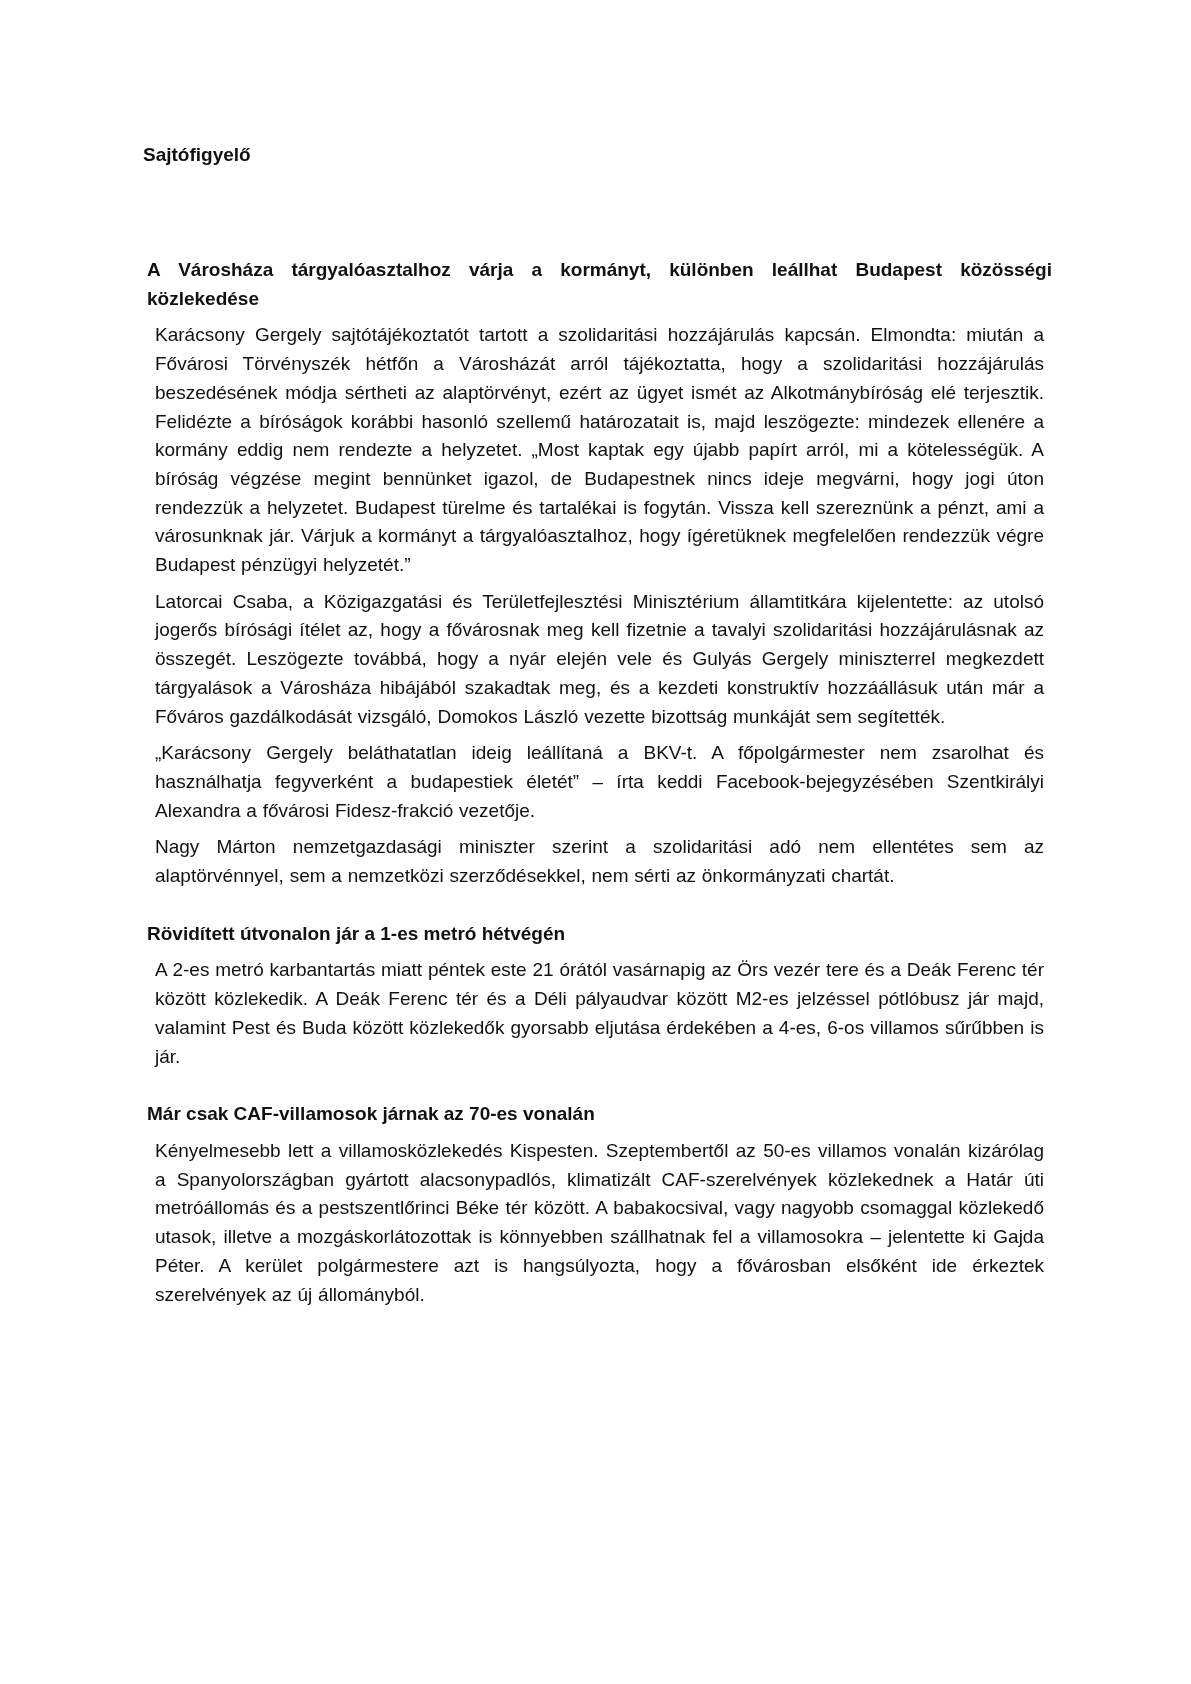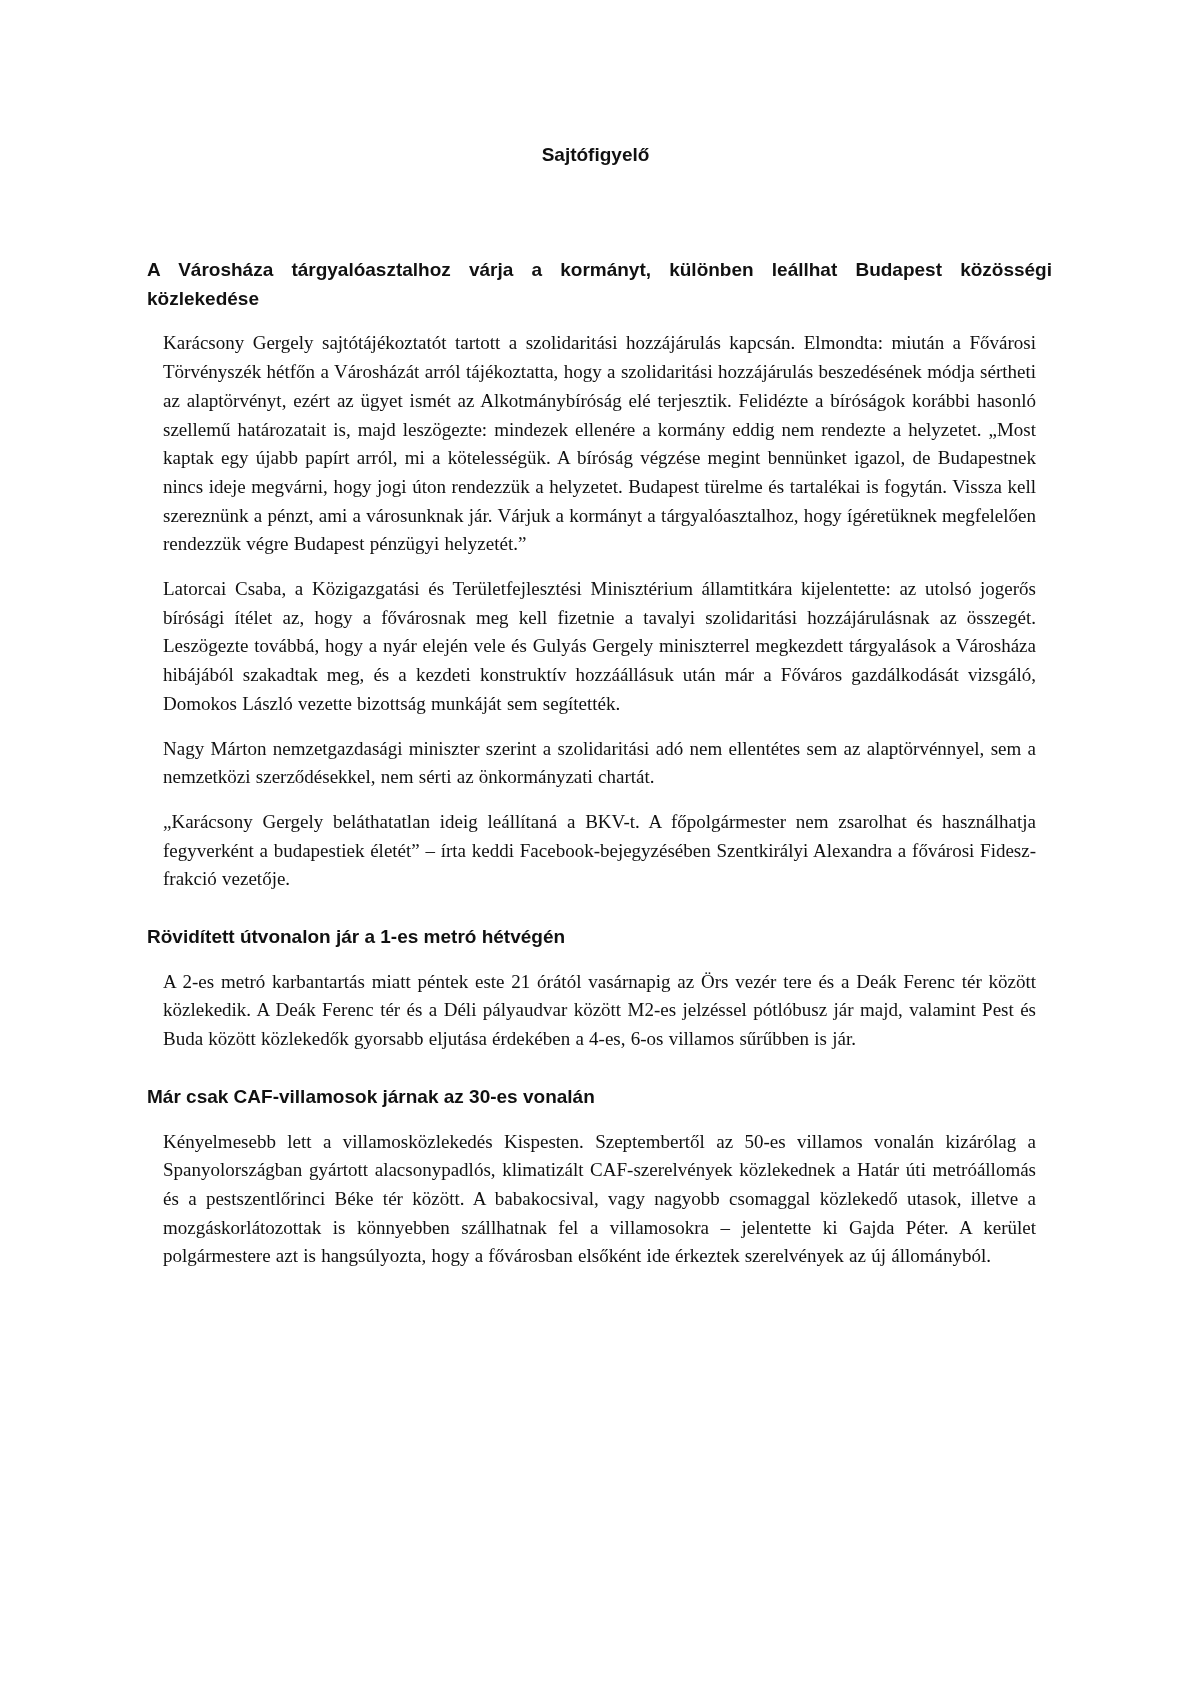--- a/index.html
+++ b/index.html
@@ -19,21 +19,21 @@
       position: absolute;
       left: 143px;
       top: 0;
       width: 905px;
     }
     .doc-header {
       position: absolute;
       left: 0;
       top: 140px;
       width: 905px;
-      text-align: center;
+      text-align: left;
       font-weight: bold;
       font-size: 19px;
       line-height: 29px;
     }
     .doc-header div { white-space: nowrap; }
     .articles {
       position: absolute;
       left: 4px;
       top: 256px;
       width: 905px;
@@ -42,52 +42,51 @@
       margin: 0 0 29px 0;
     }
     .article-title {
       font-weight: bold;
       font-size: 19px;
       line-height: 28.7px;
       text-align: justify;
       margin: 0;
     }
     .article p {
-      margin: 16px;
+      margin: 8px;
       font-size: 19px;
       line-height: 28.7px;
       text-align: justify;
       letter-spacing: 0;
       word-spacing: 0.5px;
-      font-family: Liberation Serif, serif;
     }
   </style>
 </head>
 <body>
 
 <div class="page">
 
   <div class="doc-header">
     <div>Sajtófigyelő</div>
   </div>
 
   <div class="articles">
 
     <section class="article">
       <h2 class="article-title">A Városháza tárgyalóasztalhoz várja a kormányt, különben leállhat Budapest közösségi közlekedése</h2>
       <p>Karácsony Gergely sajtótájékoztatót tartott a szolidaritási hozzájárulás kapcsán.  Elmondta: miután a Fővárosi Törvényszék hétfőn a Városházát arról tájékoztatta, hogy a szolidaritási hozzájárulás beszedésének módja sértheti az alaptörvényt, ezért az ügyet ismét az Alkotmánybíróság elé terjesztik. Felidézte a bíróságok korábbi hasonló szellemű határozatait is, majd leszögezte: mindezek ellenére a kormány eddig nem rendezte a helyzetet. „Most kaptak egy újabb papírt arról, mi a kötelességük. A bíróság végzése megint bennünket igazol, de Budapestnek nincs ideje megvárni, hogy jogi úton rendezzük a helyzetet. Budapest türelme és tartalékai is fogytán. Vissza kell szereznünk a pénzt, ami a városunknak jár. Várjuk a kormányt a tárgyalóasztalhoz, hogy ígéretüknek megfelelően rendezzük végre Budapest pénzügyi helyzetét.”</p>
       <p>Latorcai Csaba, a Közigazgatási és Területfejlesztési Minisztérium államtitkára kijelentette: az utolsó jogerős bírósági ítélet az, hogy a fővárosnak meg kell fizetnie a tavalyi szolidaritási hozzájárulásnak az összegét. Leszögezte továbbá, hogy a nyár elején vele és Gulyás Gergely miniszterrel megkezdett tárgyalások a Városháza hibájából szakadtak meg, és a kezdeti konstruktív hozzáállásuk után már a Főváros gazdálkodását vizsgáló, Domokos László vezette bizottság munkáját sem segítették.</p>
+      <p>„Karácsony Gergely beláthatatlan ideig leállítaná a BKV-t. A főpolgármester nem zsarolhat és használhatja fegyverként a budapestiek életét” – írta keddi Facebook-bejegyzésében Szentkirályi Alexandra a fővárosi Fidesz-frakció vezetője.</p>
       <p>Nagy Márton nemzetgazdasági miniszter szerint a szolidaritási adó nem ellentétes sem az alaptörvénnyel, sem a nemzetközi szerződésekkel, nem sérti az önkormányzati chartát.</p>
-      <p>„Karácsony Gergely beláthatatlan ideig leállítaná a BKV-t. A főpolgármester nem zsarolhat és használhatja fegyverként a budapestiek életét” – írta keddi Facebook-bejegyzésében Szentkirályi Alexandra a fővárosi Fidesz-frakció vezetője.</p>
     </section>
 
     <section class="article">
       <h2 class="article-title">Rövidített útvonalon jár a 1-es metró hétvégén</h2>
       <p>A 2-es metró karbantartás miatt péntek este 21 órától vasárnapig az Örs vezér tere és a Deák Ferenc tér között közlekedik. A Deák Ferenc tér és a Déli pályaudvar között M2-es jelzéssel pótlóbusz jár majd, valamint Pest és Buda között közlekedők gyorsabb eljutása érdekében a 4-es, 6-os villamos sűrűbben is jár.</p>
     </section>
 
     <section class="article">
-      <h2 class="article-title">Már csak CAF-villamosok járnak az 30-es vonalán</h2>
+      <h2 class="article-title">Már csak CAF-villamosok járnak az 70-es vonalán</h2>
       <p>Kényelmesebb lett a villamosközlekedés Kispesten. Szeptembertől az 50-es villamos vonalán kizárólag a Spanyolországban gyártott alacsonypadlós, klimatizált CAF-szerelvények közlekednek a Határ úti metróállomás és a pestszentlőrinci Béke tér között. A babakocsival, vagy nagyobb csomaggal közlekedő utasok, illetve a mozgáskorlátozottak is könnyebben szállhatnak fel a villamosokra – jelentette ki Gajda Péter. A kerület polgármestere azt is hangsúlyozta, hogy a fővárosban elsőként ide érkeztek szerelvények az új állományból.</p>
     </section>
 
   </div>
 </div>
 
 </body></html>

